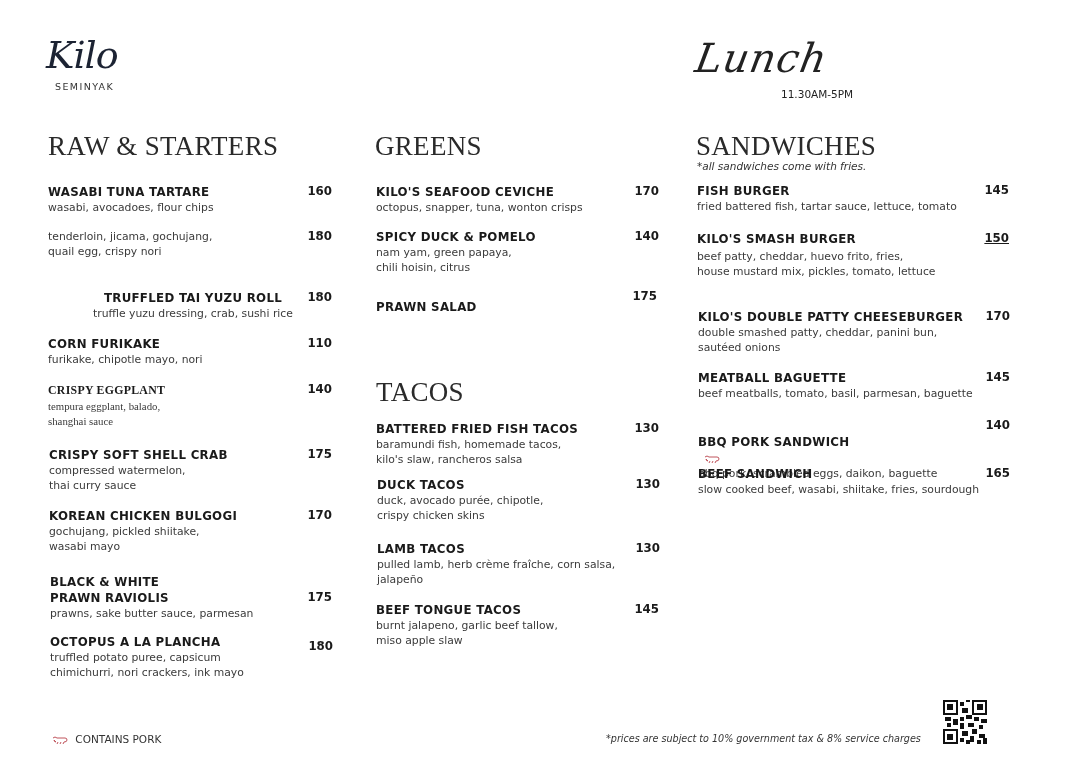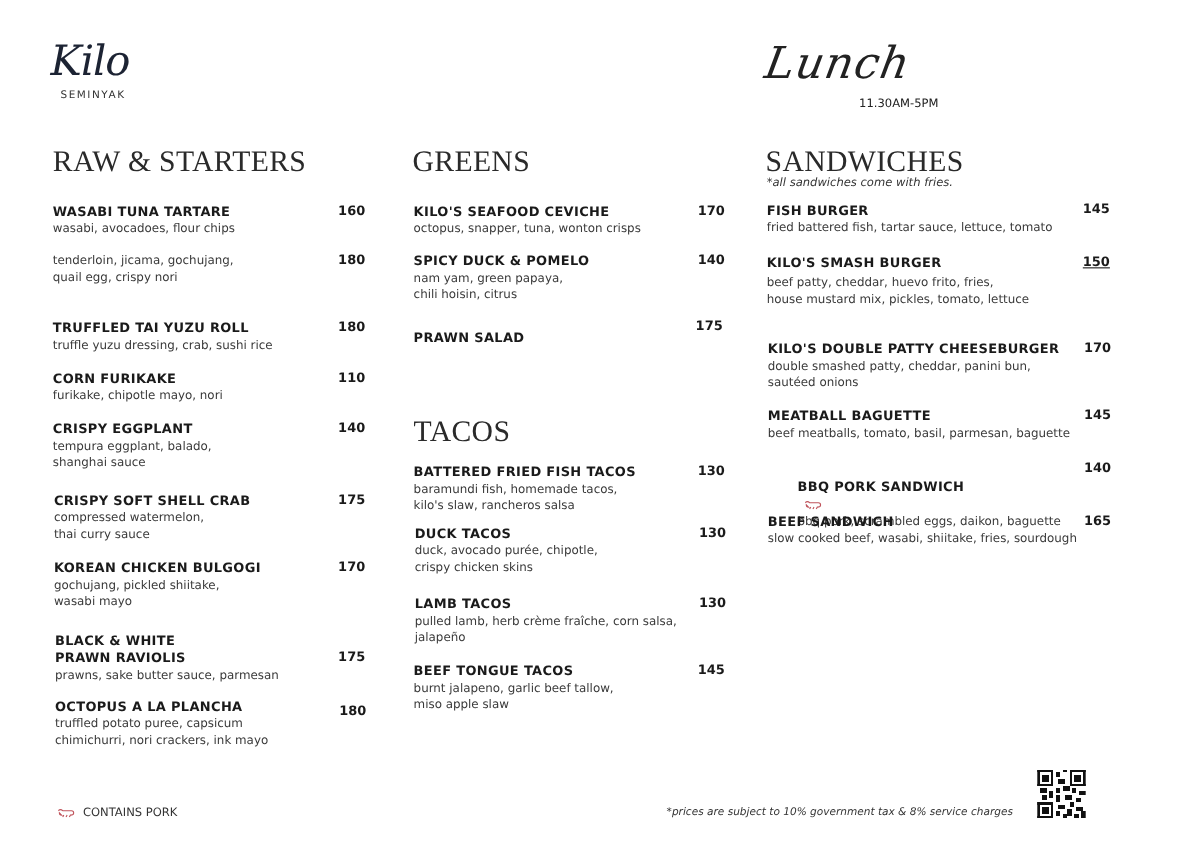--- a/index.html
+++ b/index.html
@@ -36,33 +36,33 @@
   <div class="item-desc">wasabi, avocadoes, flour chips</div>
 </div>
 <div class="price" style="left:292px;top:184px;">160</div>
 
 <div class="item" style="left:48px;top:229px;width:290px;">
   <div class="item-desc">tenderloin, jicama, gochujang,
 quail egg, crispy nori</div>
 </div>
 <div class="price" style="left:292px;top:229px;">180</div>
 
-<div class="item" style="left:48px;top:290px;width:290px;">
+<div class="item" style="left:48px;top:290px;width:290px;text-align:center;">
   <div class="item-name">TRUFFLED TAI YUZU ROLL</div>
   <div class="item-desc">truffle yuzu dressing, crab, sushi rice</div>
 </div>
 <div class="price" style="left:292px;top:290px;">180</div>
 
 <div class="item" style="left:48px;top:336px;width:290px;">
   <div class="item-name">CORN FURIKAKE</div>
   <div class="item-desc">furikake, chipotle mayo, nori</div>
 </div>
 <div class="price" style="left:292px;top:336px;">110</div>
 
-<div class="item" style="left:48px;top:382px;width:290px;">
+<div class="item" style="left:48px;top:382px;width:290px;font-family:Liberation Serif, serif;">
   <div class="item-name">CRISPY EGGPLANT</div>
   <div class="item-desc">tempura eggplant, balado,
 shanghai sauce</div>
 </div>
 <div class="price" style="left:292px;top:382px;">140</div>
 
 <div class="item" style="left:49px;top:447px;width:290px;">
   <div class="item-name">CRISPY SOFT SHELL CRAB</div>
   <div class="item-desc">compressed watermelon,
 thai curry sauce</div>
@@ -162,21 +162,21 @@
 sautéed onions</div>
 </div>
 <div class="price" style="left:970px;top:309px;">170</div>
 
 <div class="item" style="left:698px;top:370px;width:320px;">
   <div class="item-name">MEATBALL BAGUETTE</div>
   <div class="item-desc">beef meatballs, tomato, basil, parmesan, baguette</div>
 </div>
 <div class="price" style="left:970px;top:370px;">145</div>
 
-<div class="item" style="left:698px;top:418px;width:320px;margin-left:27px;">
+<div class="item" style="left:698px;top:418px;width:320px;">
   <div class="item-name">
     <span>BBQ PORK SANDWICH</span>
     <svg class="pig" viewBox="0 0 16 8">
       <path d="M1 2 Q3 0 5 2 L13 2 Q15 2 15 4 Q15 6 12 6 L11 8 M9 6 L8 8 M6 6 L5 8 M4 6 Q2 6 2 4 Z" fill="none" stroke="#c0545c" stroke-width="1"></path>
     </svg>
   </div>
   <div class="item-desc">bbq pork, scrambled eggs, daikon, baguette</div>
 </div>
 <div class="price" style="left:970px;top:418px;">140</div>
 

